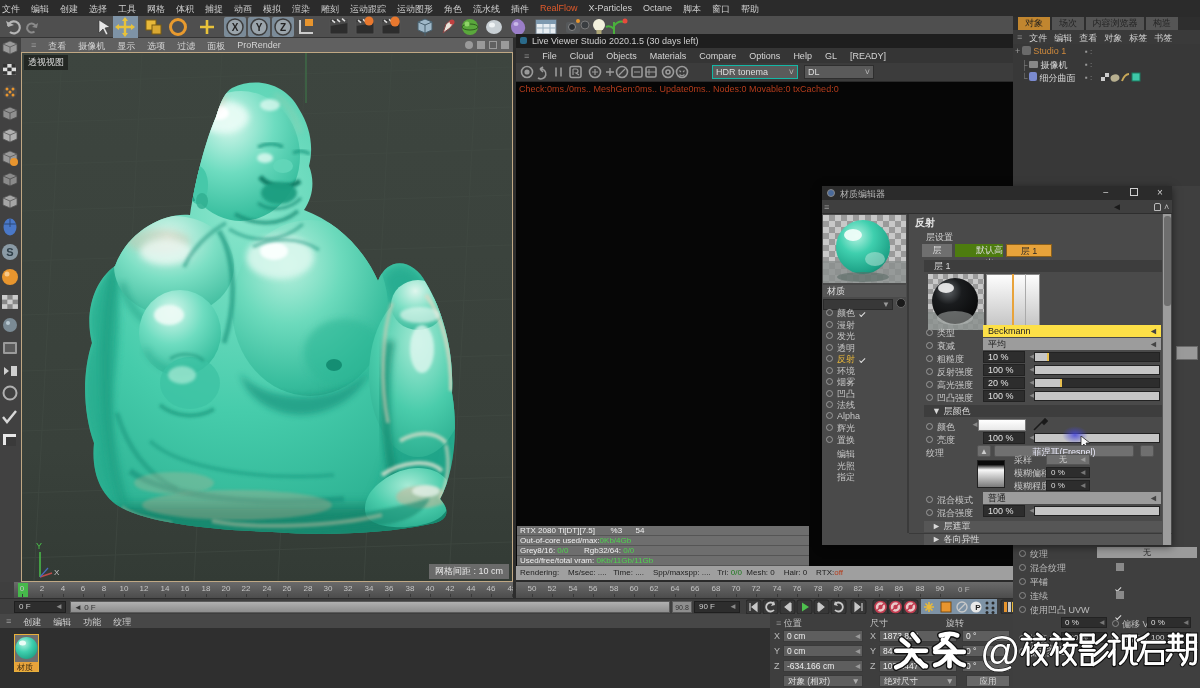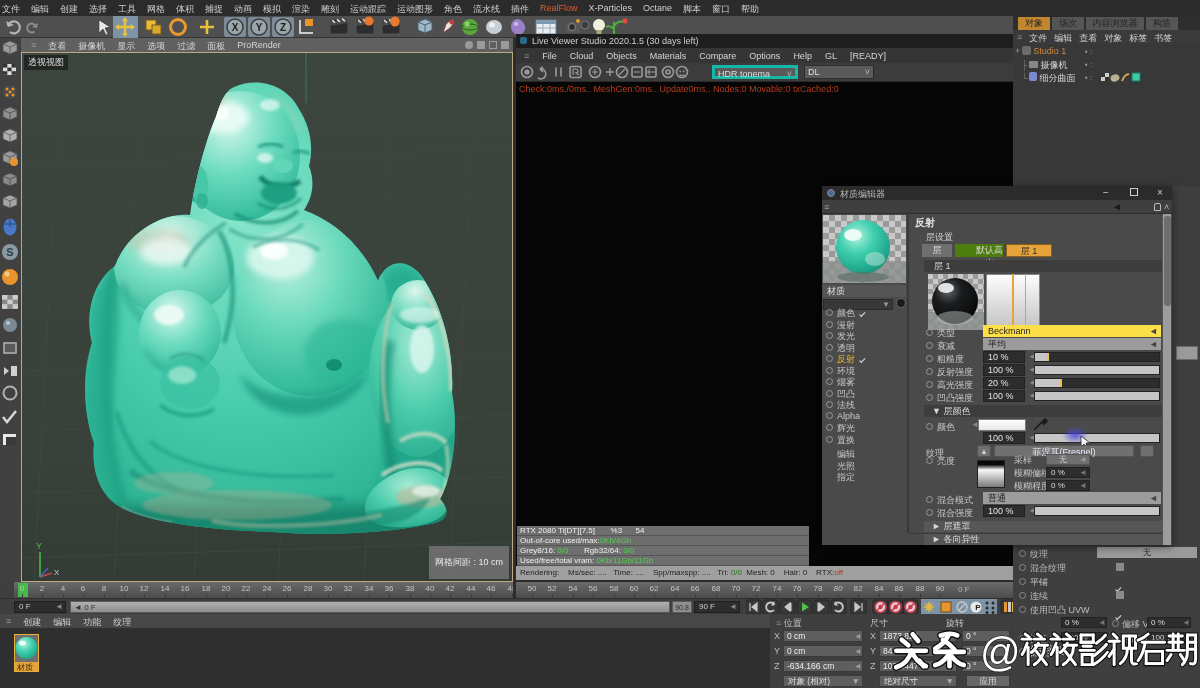--- a/index.html
+++ b/index.html
@@ -328,21 +328,21 @@
         </g>
         <g font-family="Liberation Sans,sans-serif" font-size="9">
           <path d="M18,524 V499" stroke="#4ac04a" stroke-width="1.5"></path>
           <text x="14" y="496" fill="#4ac04a">Y</text>
           <path d="M18,524 l12,-4" stroke="#c04a4a" stroke-width="1.5"></path>
           <text x="32" y="522" fill="#c9c9c9" font-size="8">X</text>
           <path d="M18,524 l8,-9" stroke="#4a6ac0" stroke-width="1.2"></path>
         </g>
       </svg>
  <div class="abs" style="left:2px;top:2px;background:rgba(30,34,31,0.85);color:#dadada;font-size:9px;padding:1px 4px;">透视视图</div>
- <div class="abs" style="right:3px;bottom:2px;background:rgba(112,112,112,0.9);color:#e8e8e8;font-size:9px;padding:10px 6px;">网格间距 : 10 cm</div>
+ <div class="abs" style="right:3px;bottom:2px;background:rgba(112,112,112,0.9);color:#e8e8e8;font-size:9px;padding:1px 6px;">网格间距 : 10 cm</div>
 </div>
 <div class="abs" id="ruler" style="left:0;top:582px;width:1013px;height:16px;background:linear-gradient(#6a6a6a,#4c4c4c);overflow:hidden;">
       <div style="position:absolute;left:18px;top:1px;width:10px;height:14px;background:#46b94b;"></div>
       <span style="position:absolute;left:14px;top:2px;width:16px;text-align:center;font-size:8px;color:#c4c4c4;">0</span>
  <i style="position:absolute;left:22px;top:12px;width:1px;height:3px;background:#383838;"></i>
  <span style="position:absolute;left:34px;top:2px;width:16px;text-align:center;font-size:8px;color:#c4c4c4;">2</span>
  <i style="position:absolute;left:42px;top:12px;width:1px;height:3px;background:#383838;"></i>
  <span style="position:absolute;left:55px;top:2px;width:16px;text-align:center;font-size:8px;color:#c4c4c4;">4</span>
  <i style="position:absolute;left:63px;top:12px;width:1px;height:3px;background:#383838;"></i>
  <span style="position:absolute;left:75px;top:2px;width:16px;text-align:center;font-size:8px;color:#c4c4c4;">6</span>
@@ -577,21 +577,21 @@
             <path d="M101,11 l6,-6" stroke-width="1.2"></path>
             <rect x="114" y="3" width="10" height="10" rx="1.5"></rect>
             <rect x="128" y="3" width="10" height="10" rx="1.5"></rect>
             <path d="M116,8 h6 M131,5 v6 M128,8 h10" stroke-width="1"></path>
             <circle cx="150" cy="8" r="5.5"></circle>
             <circle cx="150" cy="8" r="2"></circle>
             <circle cx="164" cy="8" r="5.5"></circle>
             <path d="M161.5,6.5 l1.5,1.5 M166.5,6.5 l-1.5,1.5 M161.5,10.5 c1.5,1.5 3.5,1.5 5,0" stroke-width="1.1"></path>
           </g>
         </svg>
-        <div class="abs" style="left:196px;top:2px;width:86px;height:14px;background:#5a5a5a;border:3px solid #14b8a6;color:#ddd;font-size:9px;padding:1px 3px;">HDR tonema <span style="float:right;color:#bbb;">˅</span></div>
+        <div class="abs" style="left:196px;top:2px;width:86px;height:14px;background:#5a5a5a;border:1px solid #14b8a6;color:#ddd;font-size:9px;padding:1px 3px;">HDR tonema <span style="float:right;color:#bbb;">˅</span></div>
         <div class="abs" style="left:288px;top:2px;width:70px;height:14px;background:#5a5a5a;border:1px solid #2e2e2e;color:#ddd;font-size:9px;padding:1px 3px;">DL <span style="float:right;color:#bbb;">˅</span></div>
       </div>
       <div class="abs" style="left:3px;top:50px;font-size:9px;color:#b43c1c;white-space:nowrap;">Check:0ms./0ms.. MeshGen:0ms.. Update0ms.. Nodes:0 Movable:0 txCached:0</div>
       <div class="abs" style="left:1px;top:492px;width:292px;height:10px;background:#6e6e6e;border-bottom:1px solid #555;color:#f0f0f0;font-size:8px;line-height:10px;padding-left:3px;white-space:nowrap;">RTX 2080 Ti[DT][7.5] &nbsp;&nbsp;&nbsp;&nbsp;&nbsp; %3 &nbsp;&nbsp;&nbsp;&nbsp; 54</div>
       <div class="abs" style="left:1px;top:502px;width:292px;height:10px;background:#6e6e6e;border-bottom:1px solid #555;color:#f0f0f0;font-size:8px;line-height:10px;padding-left:3px;white-space:nowrap;">Out-of-core used/max:<span style="color:#4ed44e;">0Kb/4Gb</span></div>
       <div class="abs" style="left:1px;top:512px;width:292px;height:10px;background:#6e6e6e;border-bottom:1px solid #555;color:#f0f0f0;font-size:8px;line-height:10px;padding-left:3px;white-space:nowrap;">Grey8/16: <span style="color:#4ed44e;">0/0</span> &nbsp;&nbsp;&nbsp;&nbsp;&nbsp; Rgb32/64: <span style="color:#4ed44e;">0/0</span></div>
       <div class="abs" style="left:1px;top:522px;width:292px;height:10px;background:#6e6e6e;border-bottom:1px solid #555;color:#f0f0f0;font-size:8px;line-height:10px;padding-left:3px;white-space:nowrap;">Used/free/total vram: <span style="color:#4ed44e;">0Kb/11Gb/11Gb</span></div>
       <div class="abs" style="left:0;top:532px;width:497px;height:14px;background:#9f9f9f;color:#222;font-size:8px;line-height:14px;padding-left:4px;white-space:nowrap;">Rendering: &nbsp;&nbsp; Ms/sec: .... &nbsp; Time: .... &nbsp;&nbsp; Spp/maxspp: .... &nbsp; Tri: <span style="color:#1e7a1e;">0/0</span> &nbsp;Mesh: 0 &nbsp;&nbsp; Hair: 0 &nbsp;&nbsp; RTX:<span style="color:#b43c1c;">off</span></div>
       <div class="abs" style="left:0;top:546px;width:497px;height:2px;background:#2a2a2a;"></div>
     </div>
@@ -766,21 +766,21 @@
       <div class="abs" style="left:212px;top:205px;width:126px;height:10px;background:#2d2d2d;border:1px solid #222;overflow:hidden;">
         <div style="position:absolute;left:0;top:0;width:100%;height:100%;background:#c6c6c6;"></div>
       </div>
       <div class="abs" style="left:102px;top:219px;width:246px;height:12px;background:#3d3d3d;color:#d8d8d8;font-size:9px;line-height:12px;padding-left:8px;">▼ 层颜色</div>
       <div class="abs" style="left:104px;top:235px;font-size:9px;color:#c9c9c9;white-space:nowrap;"><span style="display:inline-block;width:7px;height:7px;border:1px solid #999;border-radius:50%;margin-right:4px;"></span>颜色</div>
       <div class="abs" style="left:149px;top:234px;font-size:8px;color:#888;">◄</div>
       <div class="abs" style="left:156px;top:233px;width:48px;height:12px;background:linear-gradient(#ffffff,#e8e8e8);border:1px solid #777;"></div>
       <svg class="abs" style="left:210px;top:232px;" width="16" height="14" viewBox="0 0 16 14">
         <path d="M2,12 L10,4 M10,4 l3,-3 2,2 -3,3 z" stroke="#1a1a1a" stroke-width="1.6" fill="#1a1a1a"></path>
       </svg>
-      <div class="abs" style="left:104px;top:248px;font-size:9px;color:#c9c9c9;white-space:nowrap;margin-top:21px;"><span style="display:inline-block;width:7px;height:7px;border:1px solid #999;border-radius:50%;margin-right:4px;"></span>亮度</div>
+      <div class="abs" style="left:104px;top:248px;font-size:9px;color:#c9c9c9;white-space:nowrap;"><span style="display:inline-block;width:7px;height:7px;border:1px solid #999;border-radius:50%;margin-right:4px;"></span>亮度</div>
       <div class="abs" style="left:161px;top:246px;width:42px;height:12px;background:#2d2d2d;border:1px solid #222;color:#e2e2e2;font-size:9px;line-height:11px;padding-left:4px;">100 %</div>
       <div class="abs" style="left:206px;top:247px;font-size:8px;color:#888;">◄</div>
       <div class="abs" style="left:212px;top:247px;width:126px;height:10px;background:#2d2d2d;border:1px solid #222;overflow:hidden;">
         <div style="position:absolute;left:0;top:0;width:100%;height:100%;background:#c6c6c6;"></div>
       </div>
       <div class="abs" style="left:240px;top:240px;width:26px;height:18px;background:radial-gradient(ellipse,rgba(70,70,220,0.85),rgba(70,70,220,0) 70%);border-radius:50%;"></div>
       <svg class="abs" style="left:258px;top:250px;" width="12" height="14" viewBox="0 0 12 14">
         <path d="M1,0 l0,11 3,-3 2,5 2,-1 -2,-5 4,0 z" fill="#f8f8f8" stroke="#222" stroke-width="0.8"></path>
       </svg>
       <div class="abs" style="left:104px;top:261px;font-size:9px;color:#c9c9c9;">纹理</div>

